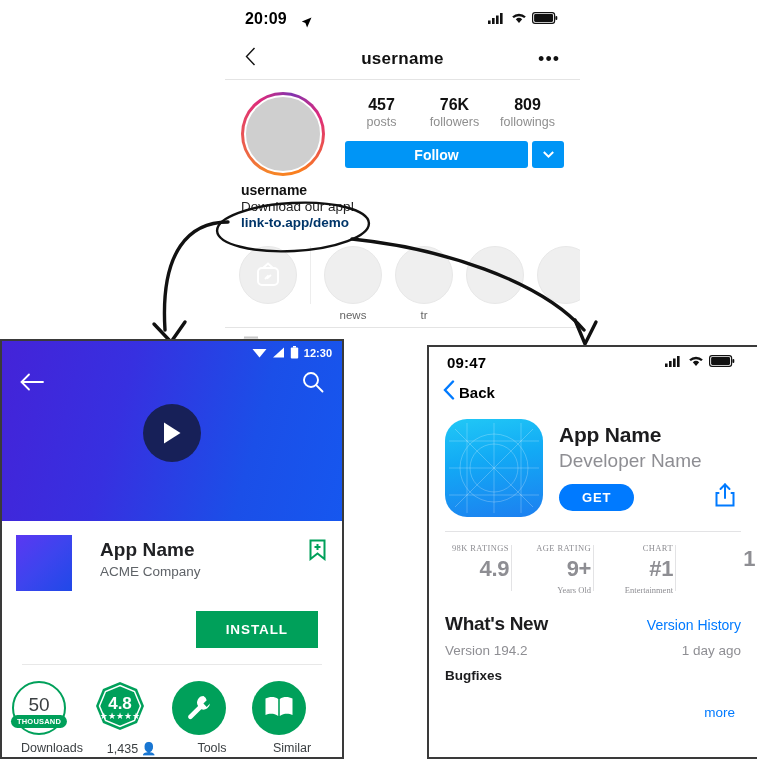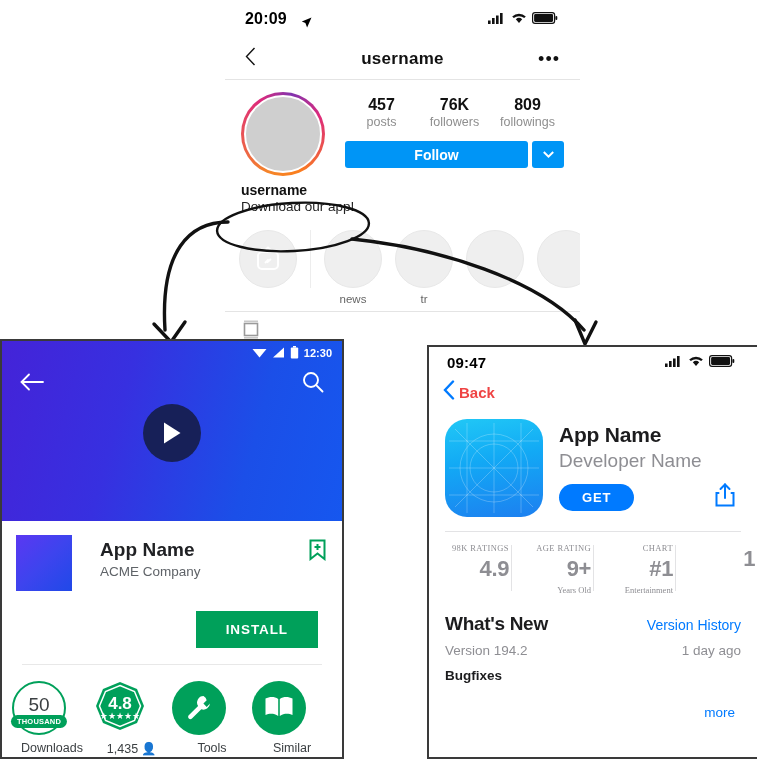--- a/index.html
+++ b/index.html
@@ -141,21 +141,21 @@
 
   
   #ios {
     position: absolute; left: 427px; top: 345px; width: 330px; height: 414px;
     background: #fff; border: 2px solid #3a3a3a; border-right: none; overflow: hidden;
   }
   .ios-statusbar { height: 30px; display: flex; align-items: center; justify-content: space-between; padding: 0 22px 0 18px; }
   .ios-time { font-size: 15px; font-weight: bold; color: #000; letter-spacing: .2px; }
   .ios-sysicons { display: flex; align-items: center; gap: 5px; }
   .ios-navbar { height: 30px; display: flex; align-items: center; padding: 0 14px; gap: 4px; }
-  .ios-back-lbl { color: #ef4444; font-size: 15px; font-weight: bold; }
+  .ios-back-lbl { color: #000000; font-size: 15px; font-weight: bold; }
   .ios-approw { display: flex; padding: 12px 16px 0 16px; }
   .ios-appicon {
     width: 98px; height: 98px; flex: 0 0 auto; border-radius: 22px;
     background: linear-gradient(170deg, #21c8f6 0%, #12a9f5 42%, #1d7ff0 100%);
     position: relative; overflow: hidden;
   }
   .ios-appmeta { flex: 1; padding-left: 16px; padding-top: 4px; }
   .ios-appname { font-size: 21px; font-weight: bold; color: #1c1c1e; letter-spacing: -.2px; }
   .ios-appdev { font-size: 19px; color: #8e8e93; margin-top: 3px; }
   .ios-getrow { display: flex; align-items: center; margin-top: 11px; }
@@ -260,20 +260,21 @@
                 <path d="M0.8 1 L5.5 5.6 L10.2 1" fill="none" stroke="#fff" stroke-width="2"></path>
               </svg>
           </div>
         </div>
       </div>
     </div>
 
     <div class="ig-bio">
       <div class="ig-bio-name">username</div>
       <div class="ig-bio-text">Download our app!</div>
+      <div class="ig-bio-link">link-to.app/demo</div>
     </div>
 
     <div class="ig-highlights">
       <div class="ig-hl">
         <div class="ig-hl-circle">
           <svg width="30" height="30" viewBox="0 0 30 30">
             <rect x="5" y="8" width="20" height="17" rx="4" fill="none" stroke="#fff" stroke-width="2"></rect>
             <path d="M10 8 L15 3.5 L20 8" fill="none" stroke="#fff" stroke-width="2"></path>
             <path d="M12 19 L15.5 15.5 L14 18.5 L18 15" fill="none" stroke="#fff" stroke-width="1.8"></path>
           </svg>

